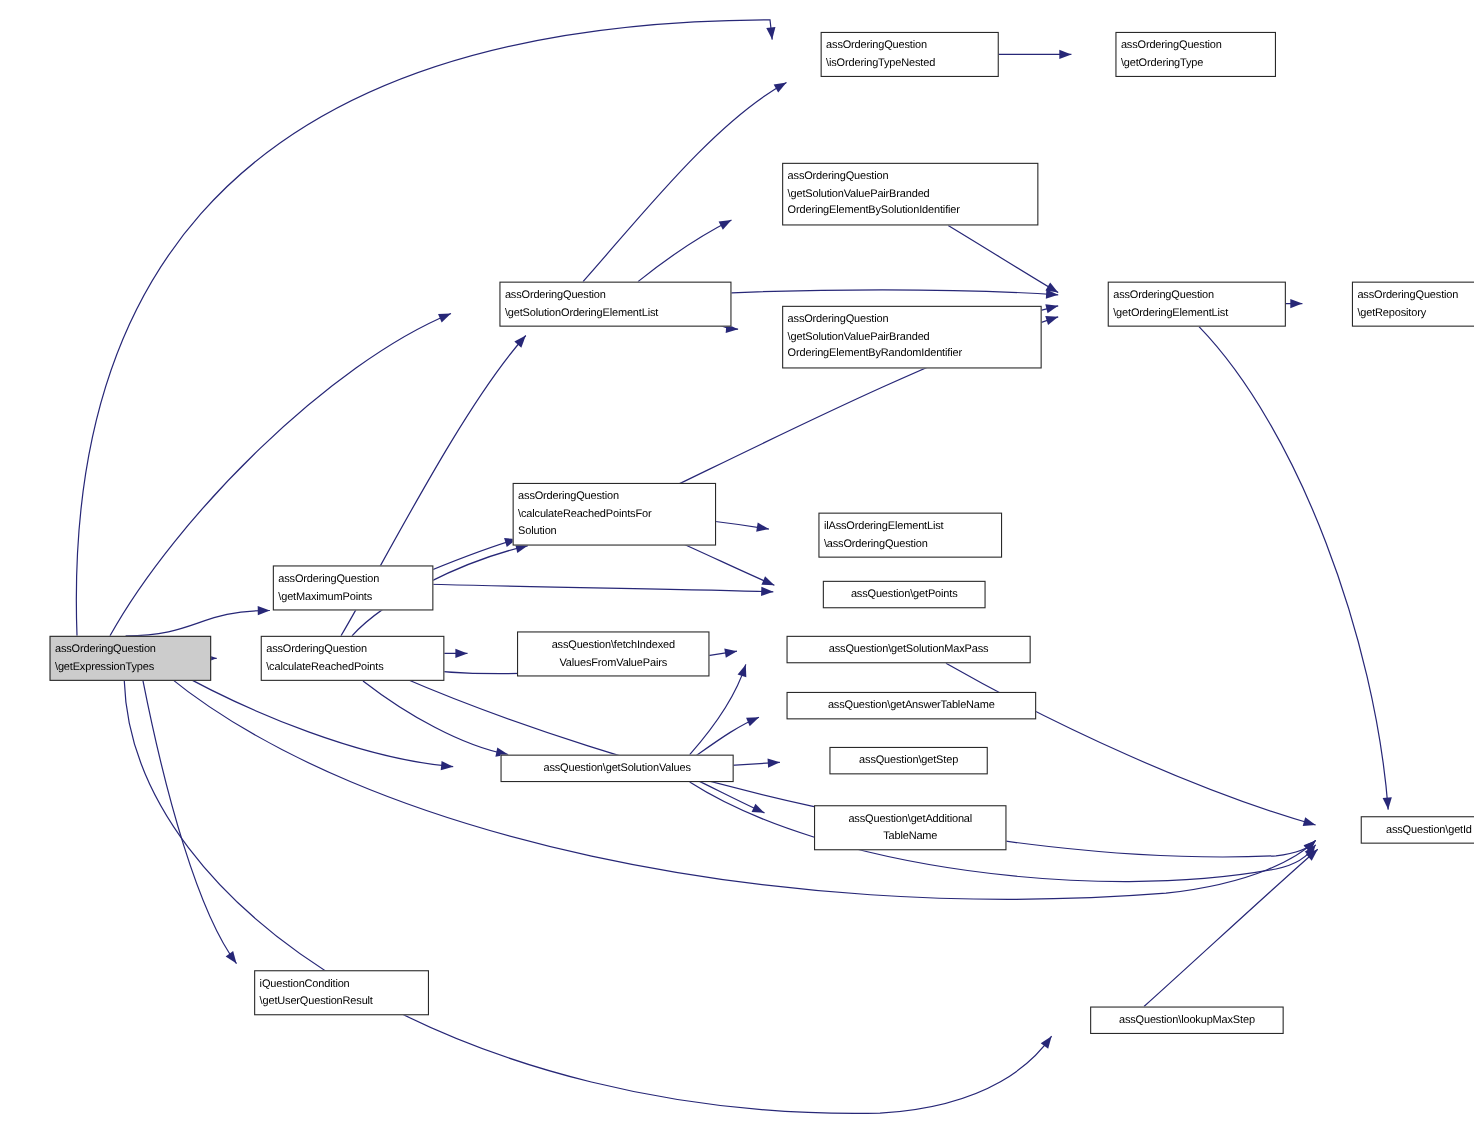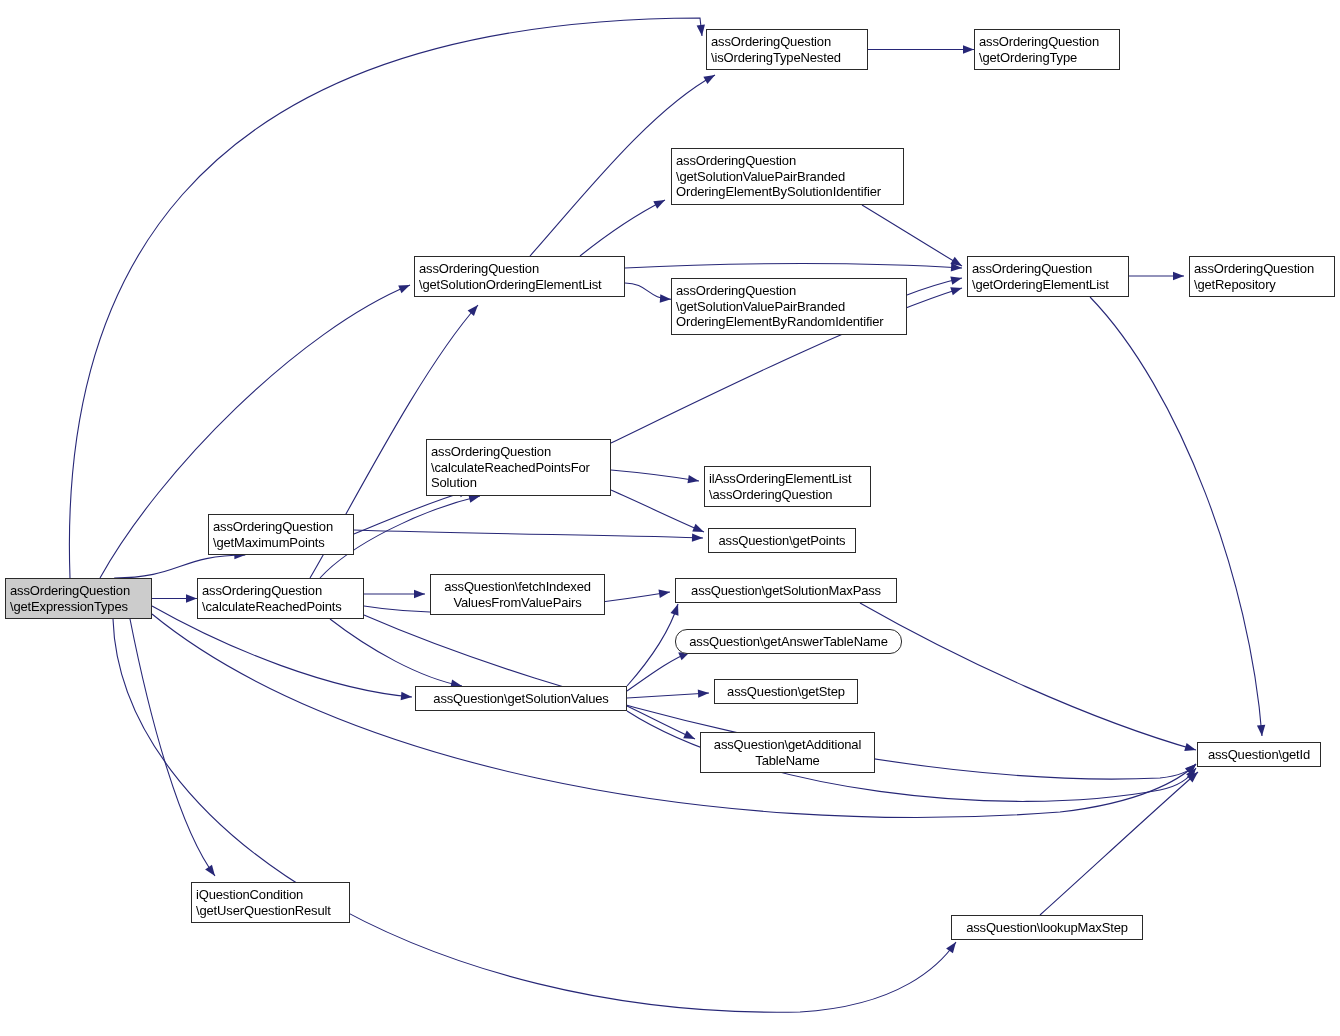--- a/index.html
+++ b/index.html
@@ -23,29 +23,30 @@
     width: 1340px;
     height: 1036px;
     pointer-events: none;
   }
   .node {
     position: absolute;
     box-sizing: border-box;
     border: 1px solid #2a2a2a;
     background: #ffffff;
     color: #000000;
-    font-size: 13px;
+    font-size: 10px;
     line-height: 15.6px;
     text-align: center;
     display: flex;
     align-items: center;
     justify-content: center;
     white-space: pre-line;
     letter-spacing: -0.15px;
     z-index: 5;
+    margin-left: 40px;
   }
   .node.root {
     background: #cccccc;
     border-color: #2a2a2a;
   }
   .node .label {
     display: block;
     width: 100%;
     padding: 0 4px;
     box-sizing: border-box;
@@ -152,22 +153,22 @@
     <div class="node left" style="left: 704px; top: 466px; width: 167px; height: 41px;"><span class="label">ilAssOrderingElementList
 \assOrderingQuestion</span></div>
     <div class="node left" style="left: 208px; top: 514px; width: 146px; height: 41px;"><span class="label">assOrderingQuestion
 \getMaximumPoints</span></div>
     <div class="node" style="left: 708px; top: 528px; width: 148px; height: 25px;"><span class="label">assQuestion\getPoints</span></div>
     <div class="node left" style="left: 197px; top: 578px; width: 167px; height: 41px;"><span class="label">assOrderingQuestion
 \calculateReachedPoints</span></div>
     <div class="node" style="left: 430px; top: 574px; width: 175px; height: 41px;"><span class="label">assQuestion\fetchIndexed
 ValuesFromValuePairs</span></div>
     <div class="node" style="left: 675px; top: 578px; width: 222px; height: 25px;"><span class="label">assQuestion\getSolutionMaxPass</span></div>
-    <div class="node" style="left: 675px; top: 629px; width: 227px; height: 25px; border-radius: 12px;"><span class="label">assQuestion\getAnswerTableName</span></div>
+    <div class="node" style="left: 675px; top: 629px; width: 227px; height: 25px;"><span class="label">assQuestion\getAnswerTableName</span></div>
     <div class="node" style="left: 415px; top: 686px; width: 212px; height: 25px;"><span class="label">assQuestion\getSolutionValues</span></div>
     <div class="node" style="left: 714px; top: 679px; width: 144px; height: 25px;"><span class="label">assQuestion\getStep</span></div>
     <div class="node" style="left: 700px; top: 732px; width: 175px; height: 41px;"><span class="label">assQuestion\getAdditional
 TableName</span></div>
     <div class="node" style="left: 1197px; top: 742px; width: 124px; height: 25px;"><span class="label">assQuestion\getId</span></div>
     <div class="node left" style="left: 191px; top: 882px; width: 159px; height: 41px;"><span class="label">iQuestionCondition
 \getUserQuestionResult</span></div>
-    <div class="node" style="left: 951px; top: 915px; width: 192px; height: 25px; align-items: center;"><span class="label">assQuestion\lookupMaxStep</span></div>
+    <div class="node" style="left: 951px; top: 915px; width: 176px; height: 25px; align-items: center;"><span class="label">assQuestion\lookupMaxStep</span></div>
   </div>
 
 </body></html>

